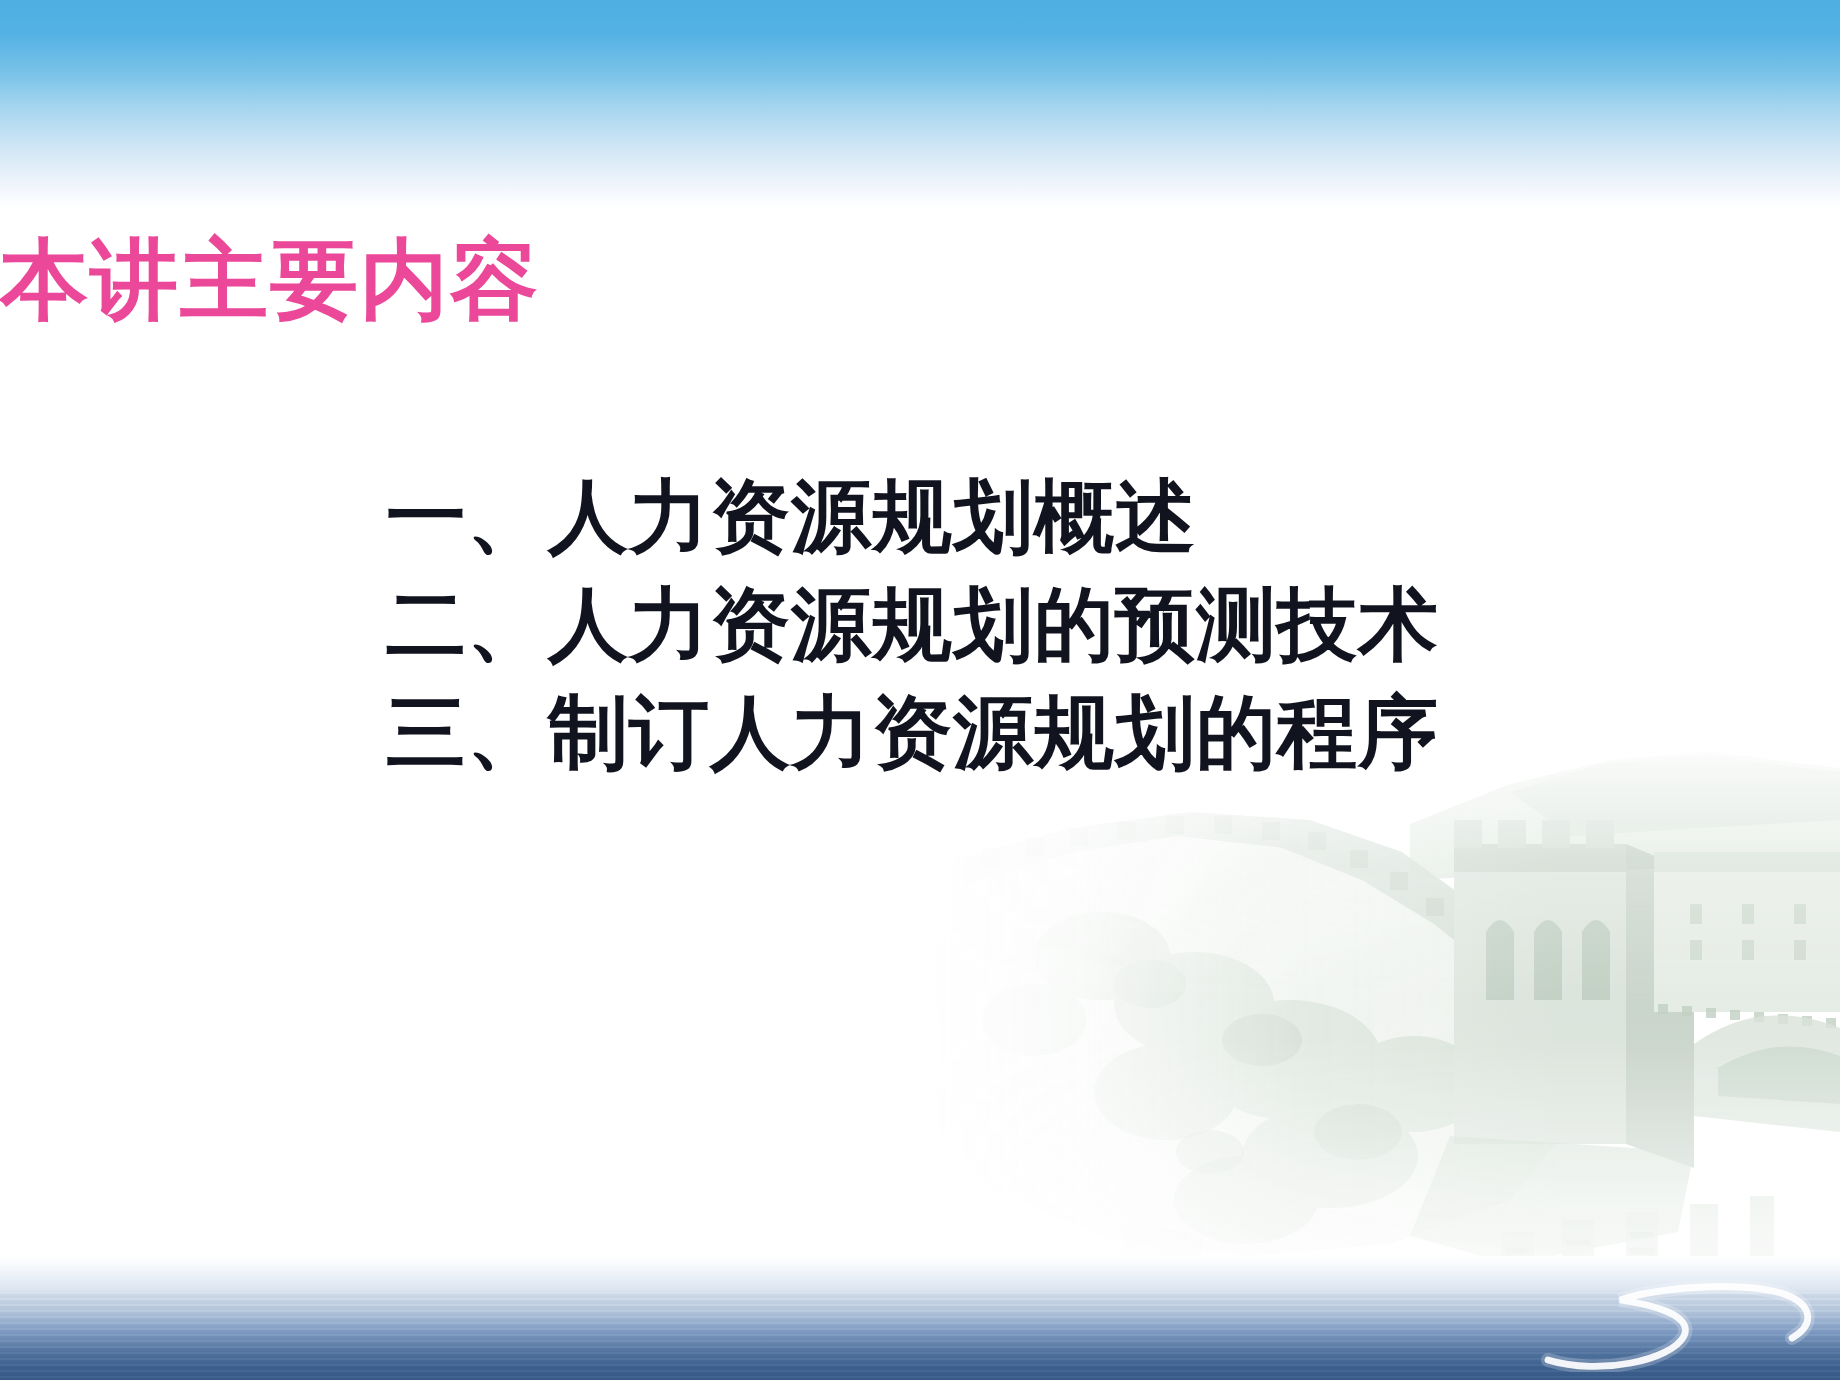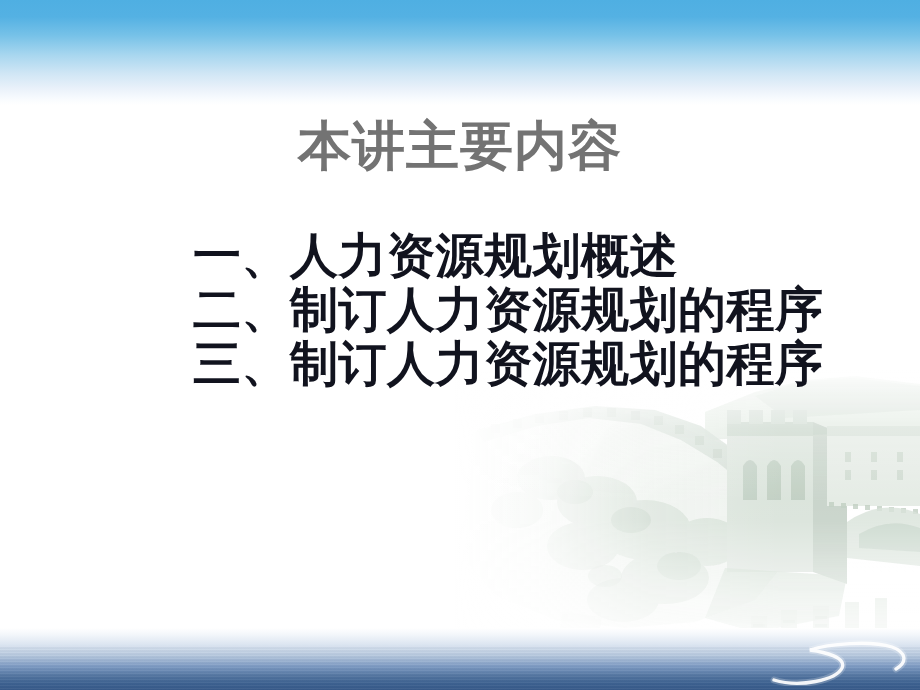--- a/index.html
+++ b/index.html
@@ -91,39 +91,38 @@
     pointer-events: none;
     opacity: 0.95;
   }
 
   
   .slide-title {
     position: absolute;
     left: 0;
     top: 116px;
     width: 920px;
-    text-align: center;
     font-family: "DejaVu Sans", "Liberation Sans", sans-serif;
-    font-size: 53px;
+    font-size: 44px;
     font-weight: bold;
     letter-spacing: 1px;
-    color: #737373;
+    color: #ec4899;
     line-height: 1.12;
     white-space: nowrap;
   }
 
   .bullet-list {
     position: absolute;
     left: 193px;
     top: 232px;
     width: 660px;
   }
   .bullet-line {
-    font-family: Liberation Mono, monospace;
-    font-size: 48px;
+    font-family: Liberation Serif, serif;
+    font-size: 40px;
     font-weight: bold;
     color: #11131e;
     line-height: 54px;
     height: 54px;
     letter-spacing: 0.5px;
     white-space: nowrap;
   }
 </style>
 </head>
 <body>
@@ -272,21 +271,21 @@
         <rect x="0" y="0" width="465" height="290" fill="url(#fadeBottom)"></rect>
         <rect x="0" y="0" width="465" height="290" fill="url(#fadeTop)"></rect>
       </g>
     </svg>
   </div>
 
   <div class="slide-title">本讲主要内容</div>
 
   <div class="bullet-list">
     <div class="bullet-line">一、人力资源规划概述</div>
-    <div class="bullet-line">二、制订人力资源规划的程序</div>
+    <div class="bullet-line">二、人力资源规划的预测技术</div>
     <div class="bullet-line">三、制订人力资源规划的程序</div>
   </div>
 
   <div class="water-band">
     <div class="water-texture"></div>
   </div>
   <div class="wake">
     <svg width="146" height="48" viewBox="0 0 146 48" xmlns="http://www.w3.org/2000/svg">
       <path d="M8 42 C 34 50, 70 42, 76 30 C 81 19, 58 14, 44 12 C 62 6, 104 2, 126 9 C 140 14, 142 24, 130 31" fill="none" stroke="#ffffff" stroke-width="3.4" stroke-linecap="round" opacity="0.92"></path>
       <path d="M8 42 C 34 50, 70 42, 76 30 C 81 19, 58 14, 44 12 C 62 6, 104 2, 126 9 C 140 14, 142 24, 130 31" fill="none" stroke="#ffffff" stroke-width="7" stroke-linecap="round" opacity="0.22"></path>

